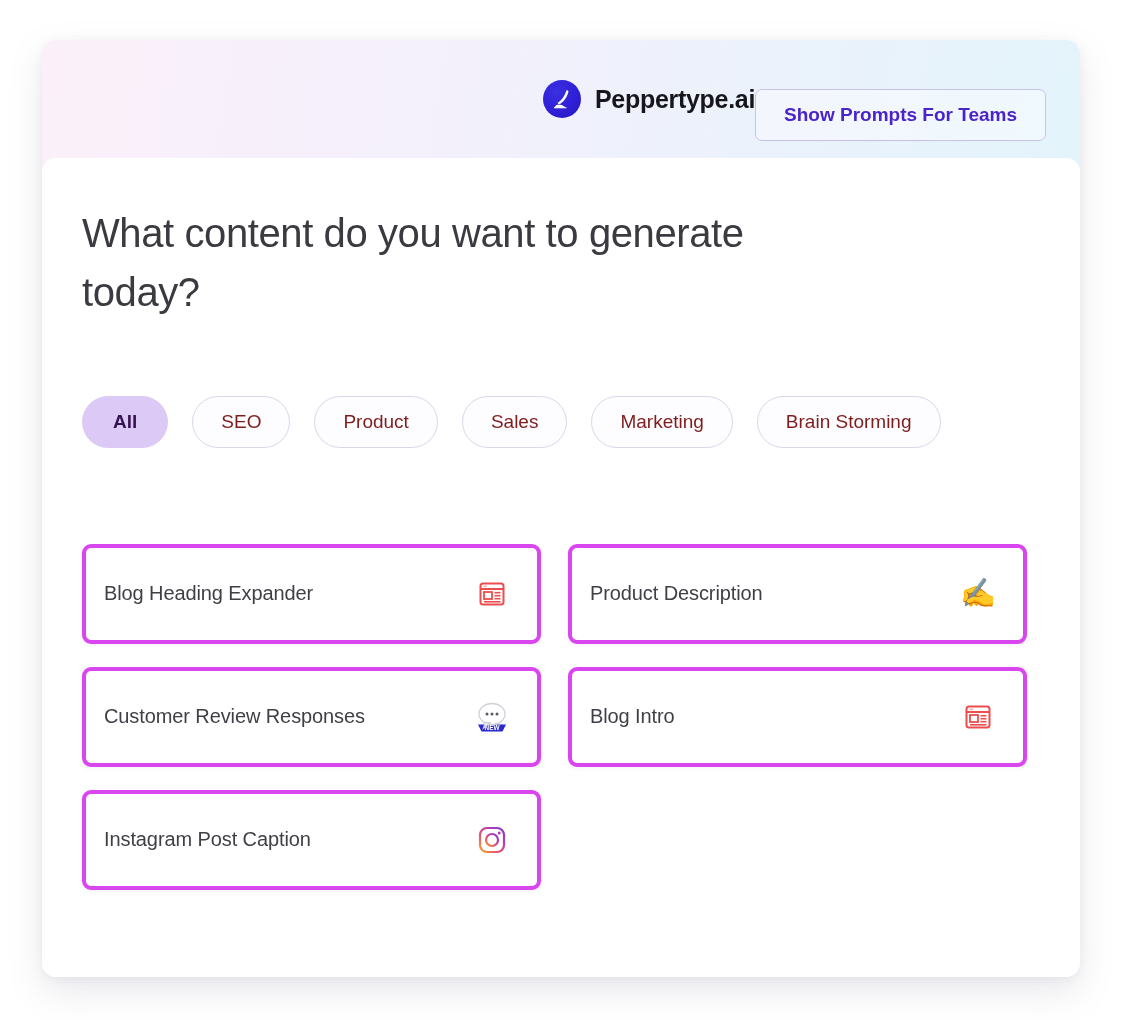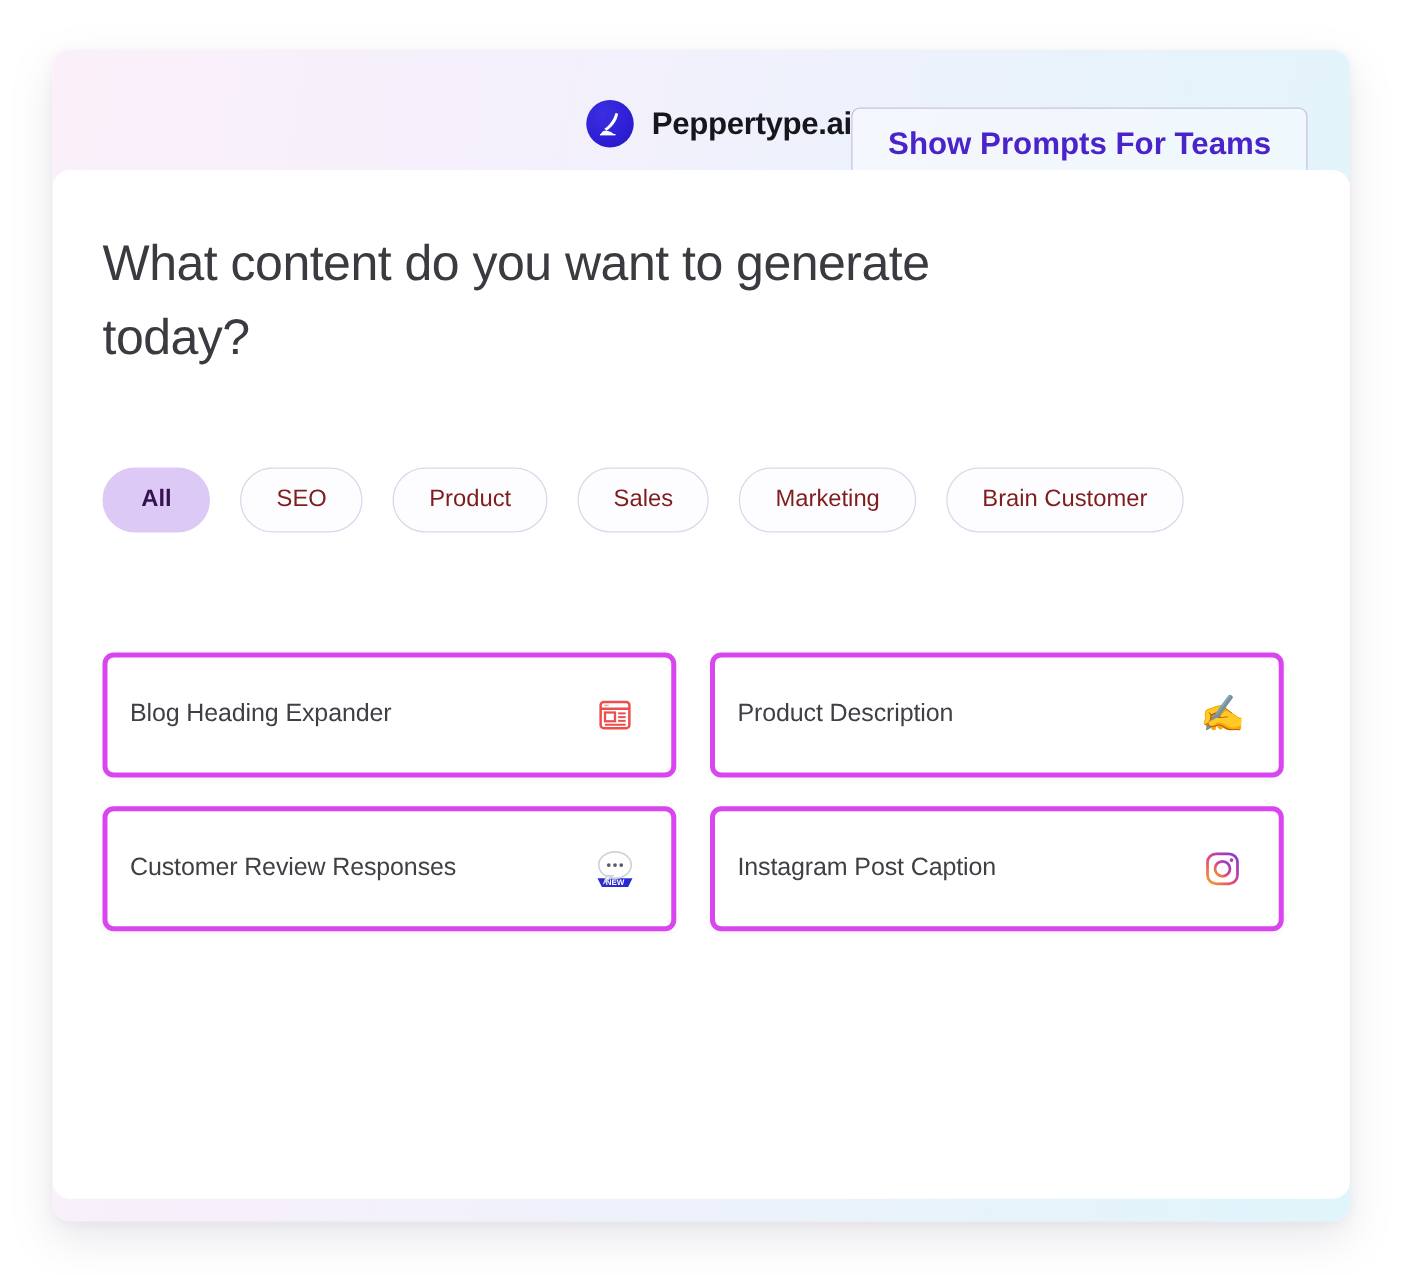--- a/index.html
+++ b/index.html
@@ -54,37 +54,37 @@
   .brand-name {
     font-size: 25px;
     font-weight: bold;
     letter-spacing: -0.3px;
     color: #16161c;
     white-space: nowrap;
   }
 
   #teams-button {
     font-family: "Liberation Sans", sans-serif;
-    font-size: 25px;
+    font-size: 19px;
     font-weight: bold;
     color: #4a24c9;
     background: rgba(255,255,255,0.42);
     border: 1px solid #c9c2e8;
     border-radius: 7px;
     padding: 14px 28px;
     cursor: pointer;
     white-space: nowrap;
     margin-top: 32px;
   }
 
   
   #content-panel {
     position: absolute;
     left: 0;
-    top: 96px;
+    top: 118px;
     width: 1038px;
     height: 823px;
     background: #ffffff;
     border-radius: 14px;
     padding: 46px 0 0 40px;
     overflow: hidden;
   }
 
   #page-heading {
     font-size: 40px;
@@ -191,21 +191,21 @@
   <div id="content-panel">
 
     <h1 id="page-heading">What content do you want to generate today?</h1>
 
     <div id="filter-chips">
       <button class="chip active">All</button>
       <button class="chip">SEO</button>
       <button class="chip">Product</button>
       <button class="chip">Sales</button>
       <button class="chip">Marketing</button>
-      <button class="chip">Brain Customer</button>
+      <button class="chip">Brain Storming</button>
     </div>
 
     <div id="card-grid">
 
       <div class="tool-card">
         <span class="tool-card-label">Blog Heading Expander</span>
         <span class="tool-card-icon">
           <svg width="32" height="32" viewBox="0 0 32 32">
             <rect x="4.5" y="5.5" width="23" height="21" rx="2.5" fill="#fff" stroke="#ec4d4d" stroke-width="2"></rect>
             <line x1="4.5" y1="11" x2="27.5" y2="11" stroke="#ec4d4d" stroke-width="2"></line>
@@ -234,20 +234,35 @@
               <ellipse cx="19" cy="16" rx="13" ry="10.5" fill="#ffffff" stroke="#cfd2da" stroke-width="1.3"></ellipse>
               <path d="M12.5 24.5 L10.5 30 L17 24.8 Z" fill="#ffffff" stroke="#cfd2da" stroke-width="1.3"></path>
               <circle cx="14" cy="16" r="1.5" fill="#5a5a66"></circle>
               <circle cx="19" cy="16" r="1.5" fill="#5a5a66"></circle>
               <circle cx="24" cy="16" r="1.5" fill="#5a5a66"></circle>
             </svg>
           </span>
         </span>
       </div>
 
+      <div class="tool-card">
+        <span class="tool-card-label">Blog Intro</span>
+        <span class="tool-card-icon">
+          <svg width="32" height="32" viewBox="0 0 32 32">
+            <rect x="4.5" y="5.5" width="23" height="21" rx="2.5" fill="#fff" stroke="#ec4d4d" stroke-width="2"></rect>
+            <line x1="4.5" y1="11" x2="27.5" y2="11" stroke="#ec4d4d" stroke-width="2"></line>
+            <rect x="8" y="14" width="8" height="7" fill="none" stroke="#ec4d4d" stroke-width="1.8"></rect>
+            <line x1="18.5" y1="14.7" x2="24.5" y2="14.7" stroke="#ec4d4d" stroke-width="1.6"></line>
+            <line x1="18.5" y1="17.7" x2="24.5" y2="17.7" stroke="#ec4d4d" stroke-width="1.6"></line>
+            <line x1="18.5" y1="20.7" x2="24.5" y2="20.7" stroke="#ec4d4d" stroke-width="1.6"></line>
+            <line x1="8" y1="23.8" x2="24.5" y2="23.8" stroke="#ec4d4d" stroke-width="1.6"></line>
+            <line x1="7.5" y1="8.3" x2="11" y2="8.3" stroke="#f3a0a0" stroke-width="1.2"></line>
+          </svg>
+        </span>
+      </div>
 
       <div class="tool-card">
         <span class="tool-card-label">Instagram Post Caption</span>
         <span class="tool-card-icon">
           <svg width="32" height="32" viewBox="0 0 32 32">
             <defs>
               <linearGradient id="igGrad" x1="0%" y1="100%" x2="100%" y2="0%">
                 <stop offset="0%" stop-color="#f5a623"></stop>
                 <stop offset="35%" stop-color="#e8556d"></stop>
                 <stop offset="70%" stop-color="#b93ab0"></stop>

